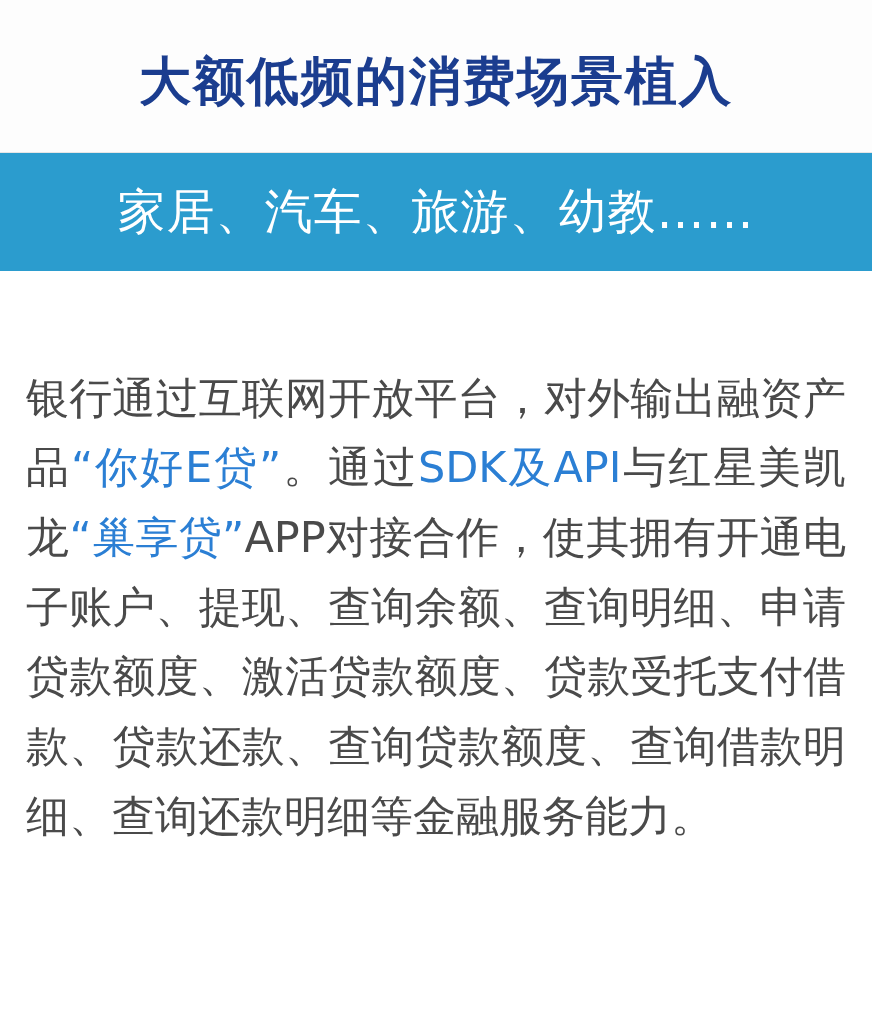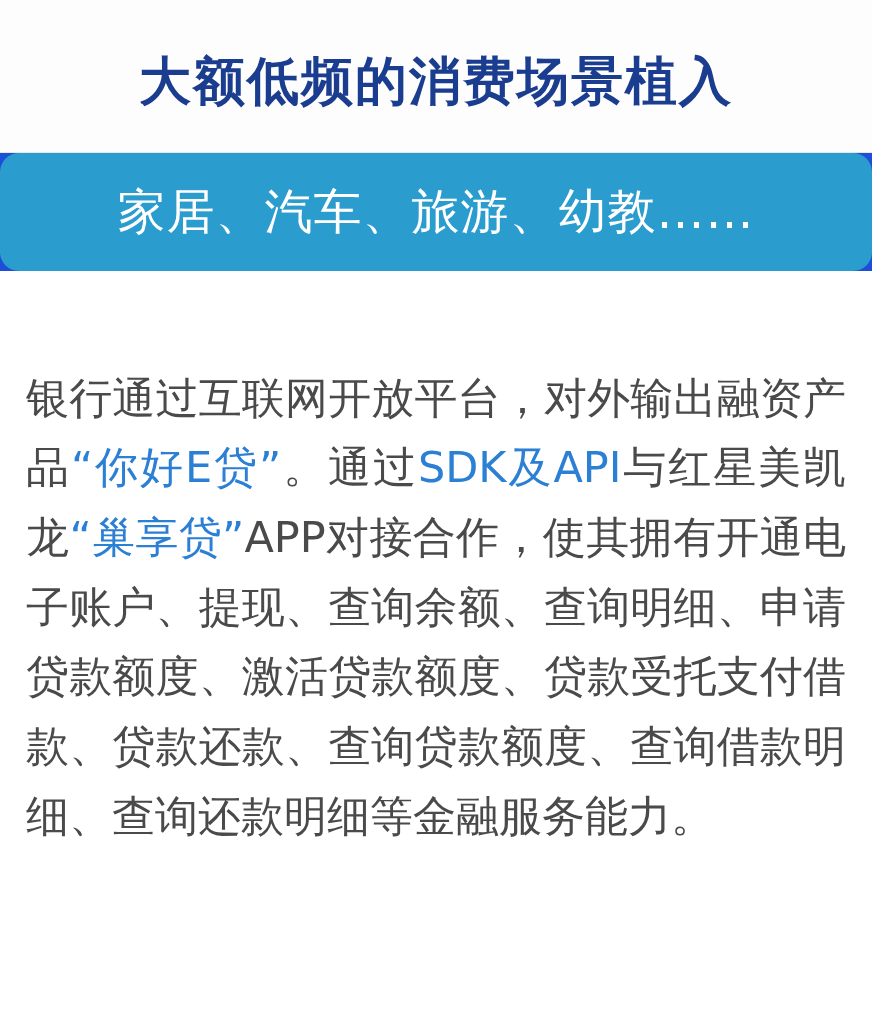--- a/index.html
+++ b/index.html
@@ -11,21 +11,21 @@
     width: 876px;
     height: 1028px;
     font-family: "Liberation Sans", sans-serif;
     overflow: hidden;
   }
   .card {
     position: relative;
     width: 872px;
     height: 1028px;
     box-sizing: border-box;
-    background: #1d4ed8;
+    background: #a21caf;
     display: flex;
     flex-direction: column;
   }
   .title-area {
     box-sizing: border-box;
     width: 100%;
     padding: 52px 20px 40px 20px;
     background: #fdfdfd;
     border-bottom: 1px solid #e6e6e6;
     text-align: center;
@@ -40,21 +40,20 @@
     white-space: nowrap;
   }
   .banner {
     box-sizing: border-box;
     width: 100%;
     height: 118px;
     background: #2b9cce;
     display: flex;
     align-items: center;
     justify-content: center;
-    border-radius: 19px;
   }
   .banner-text {
     font-family: "DejaVu Sans", "Liberation Sans", sans-serif;
     font-size: 48px;
     color: #ffffff;
     letter-spacing: 1px;
     line-height: 1.1;
     white-space: nowrap;
   }
   .body-area {

